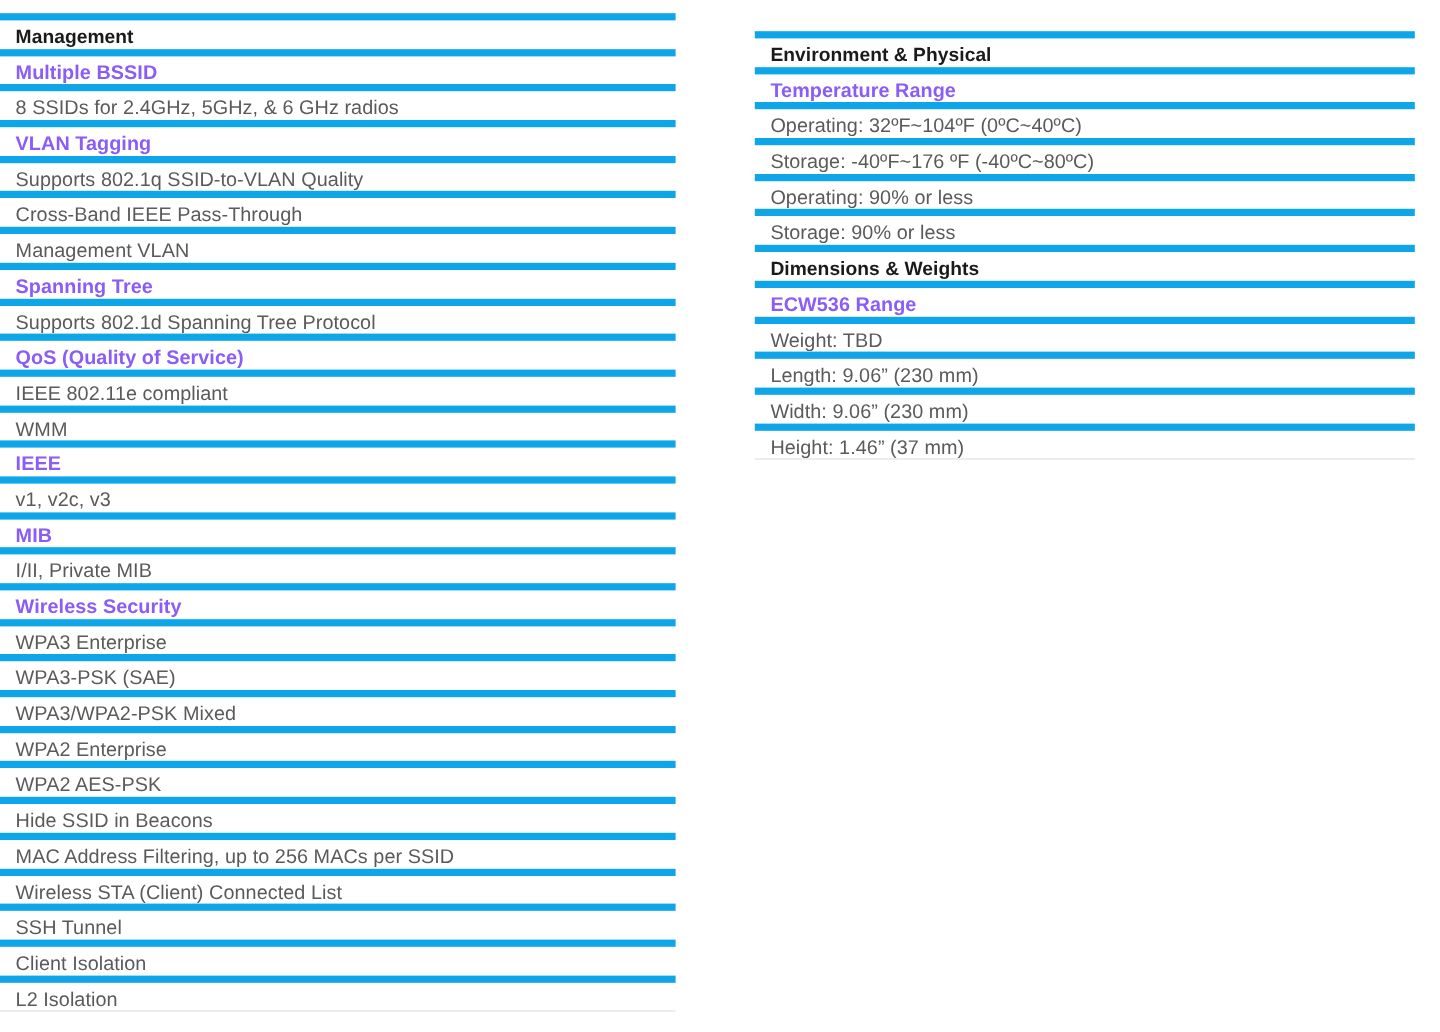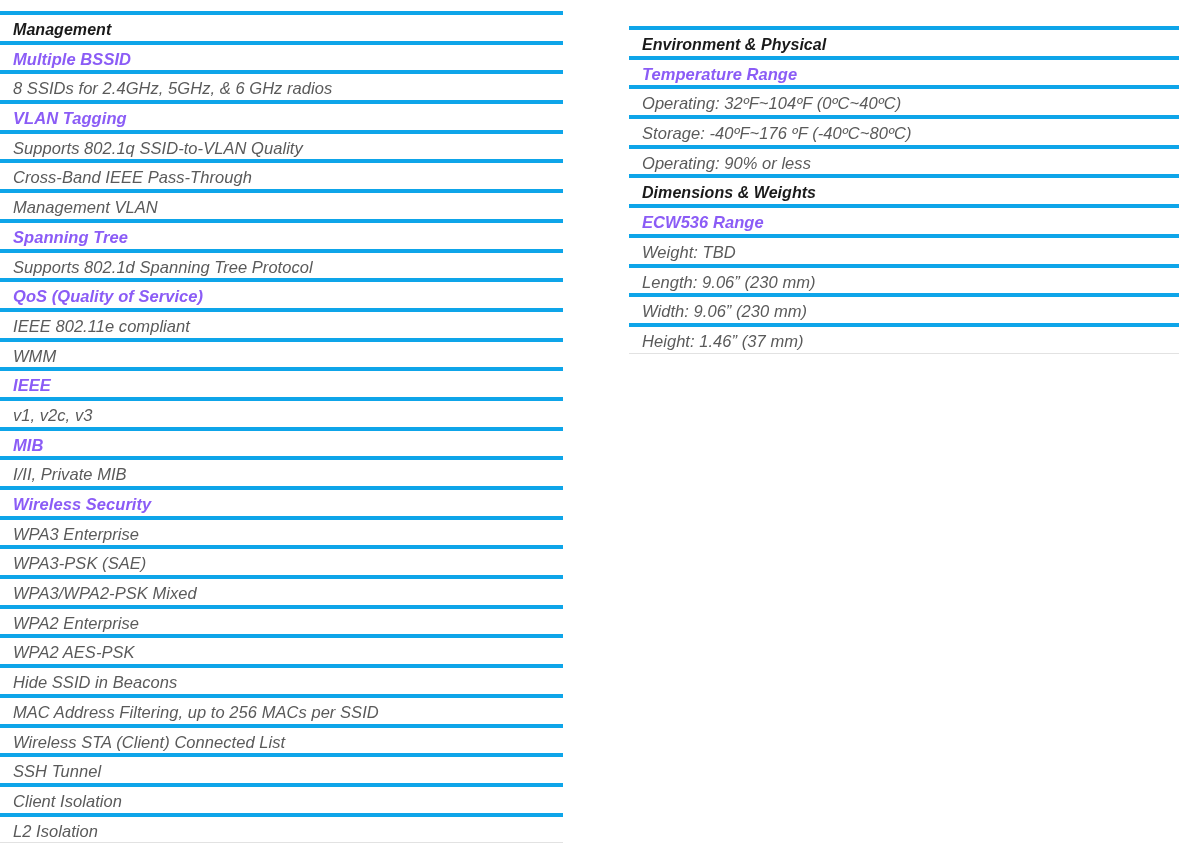--- a/index.html
+++ b/index.html
@@ -46,27 +46,26 @@
   .col-right {
     width: 550px;
     padding-top: 26px;
   }
 
   
   .spec-row {
     box-sizing: border-box;
     height: 29.7px;
     line-height: 29.7px;
-    border-top: 4px solid #0ea5e9;
+    border-top: 6px solid #0ea5e9;
     padding-left: 13px;
     white-space: nowrap;
     overflow: hidden;
     font-size: 16.5px;
     letter-spacing: 0.05px;
-    font-style: italic;
   }
 
   
   .spec-row.section {
     color: #1a1a1a;
     font-weight: bold;
     font-size: 16px;
   }
 
   
@@ -128,20 +127,21 @@
     </div>
 
   <div class="col-gap"></div>
 
   <div class="spec-column col-right">
       <div class="spec-row section">Environment &amp; Physical</div>
       <div class="spec-row subsection">Temperature Range</div>
       <div class="spec-row detail">Operating: 32ºF~104ºF (0ºC~40ºC)</div>
       <div class="spec-row detail">Storage: -40ºF~176 ºF (-40ºC~80ºC)</div>
       <div class="spec-row detail">Operating: 90% or less</div>
+      <div class="spec-row detail">Storage: 90% or less</div>
       <div class="spec-row section">Dimensions &amp; Weights</div>
       <div class="spec-row subsection">ECW536 Range</div>
       <div class="spec-row detail">Weight: TBD</div>
       <div class="spec-row detail">Length: 9.06” (230 mm)</div>
       <div class="spec-row detail">Width:  9.06” (230 mm)</div>
       <div class="spec-row detail">Height:  1.46” (37 mm)</div>
       <div class="spec-rule-end"></div>
     </div>
 
 </div>

